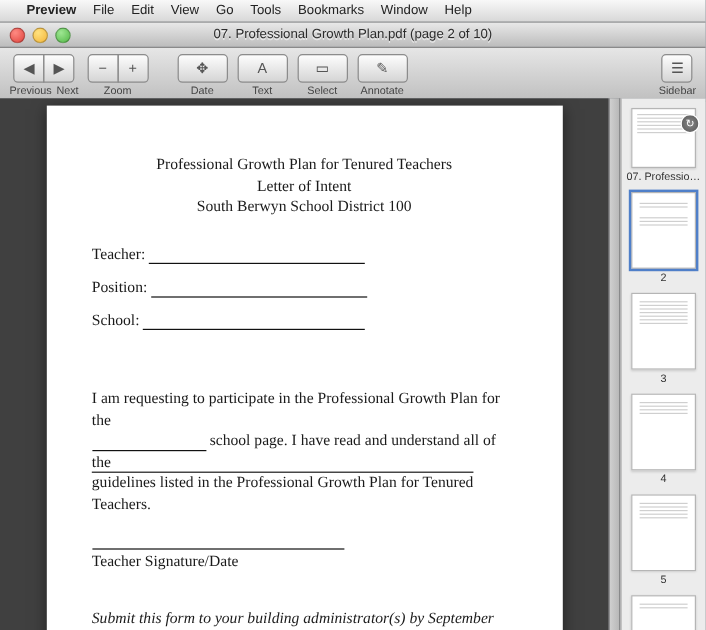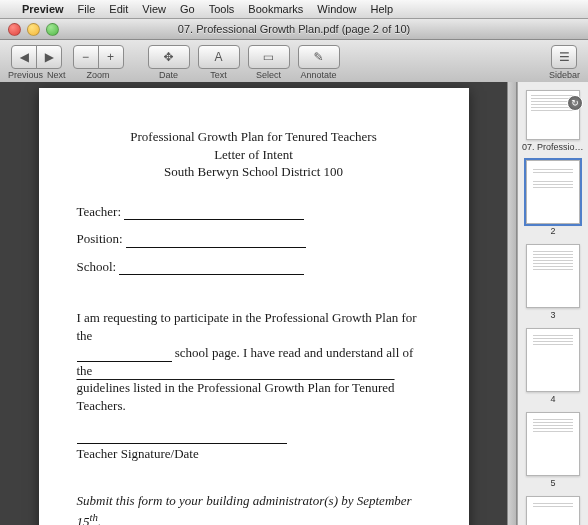--- a/index.html
+++ b/index.html
@@ -134,21 +134,21 @@
       <div class="ctr">Professional Growth Plan for Tenured Teachers</div>
       <div class="ctr">Letter of Intent</div>
       <div class="ctr">South Berwyn School District 100</div>
 
       <div class="sec">
         <div class="field"><span>Teacher:</span> <span class="uline" style="width:180px"></span></div>
         <div class="field"><span>Position:</span> <span class="uline" style="width:180px"></span></div>
         <div class="field"><span>School:</span> <span class="uline" style="width:185px"></span></div>
       </div>
 
-      <div class="sec" style="margin-top:34px">
+      <div class="sec" style="margin-top:48px">
         <span>I am requesting to participate in the Professional Growth Plan for the</span><br>
         <span class="uline" style="width:95px"></span><span> school page. I have read and understand all of the</span><br>
         <span style="text-decoration:overline">guidelines listed in the Professional Growth Plan for Tenured</span><br>
         <span>Teachers.</span>
       </div>
 
       <div class="sig">Teacher Signature/Date</div>
 
       <div class="ital">
         <span>Submit this form to your building administrator(s) by September 15</span><sup>th</sup><span>.</span>

